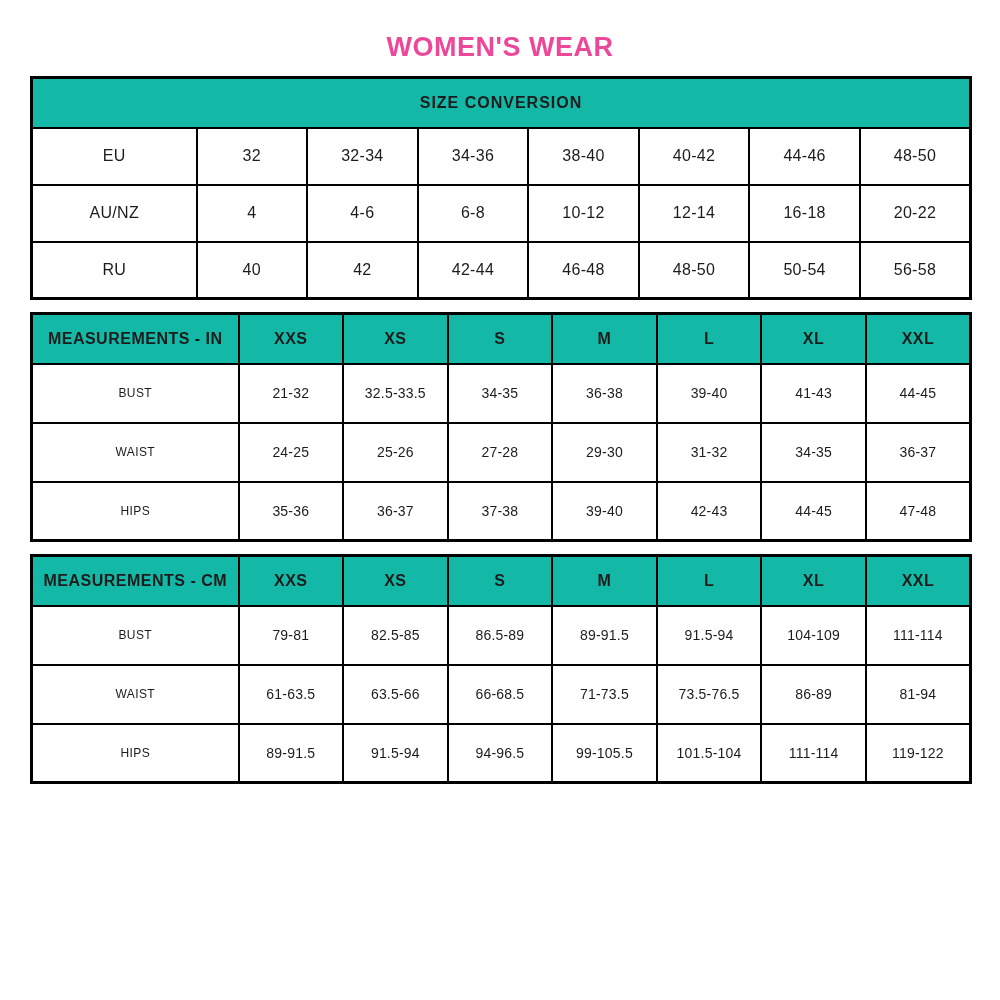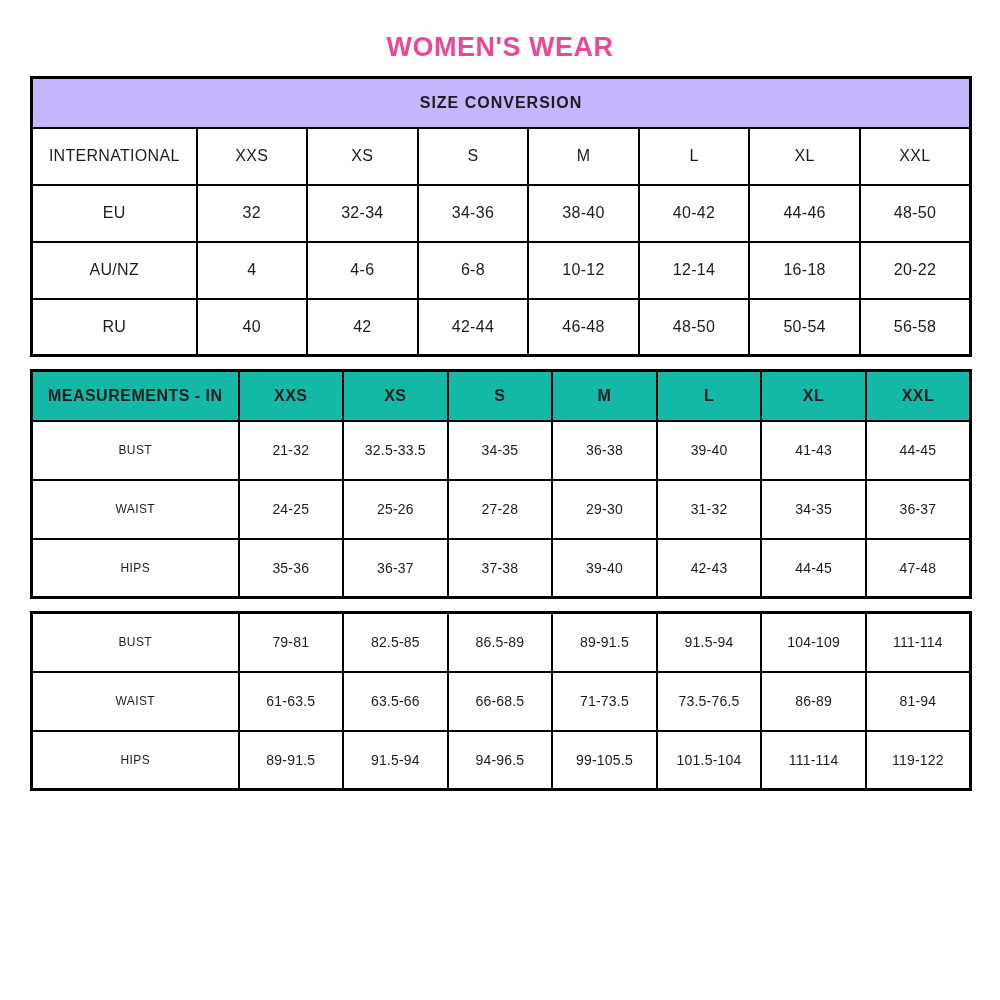--- a/index.html
+++ b/index.html
@@ -17,21 +17,21 @@
     border-collapse:collapse;table-layout:fixed;width:942px;
     border:3px solid #000;margin-bottom:12px;
   }
   td,th{
     border:2px solid #000;text-align:center;vertical-align:middle;
     padding:0;overflow:hidden;white-space:nowrap;
   }
   
   .t1 .banner-row{height:50px;}
   .t1 .banner{
-    background:#c4b5fd;font-weight:bold;font-size:16px;letter-spacing:1px;
+    background:#14b8a6;font-weight:bold;font-size:16px;letter-spacing:1px;
   }
   .t1 tr{height:57px;}
   .t1 td{font-size:16px;font-weight:normal;letter-spacing:.3px;}
   .c-label1{width:165px;}
   
   .t2 .mhead-row{height:50px;}
   .t2 th.mhead{
     background:#14b8a6;font-weight:bold;font-size:16px;letter-spacing:.5px;
   }
   .t2 tr{height:59px;}
@@ -47,30 +47,20 @@
 <div class="wrap">
 
   <table class="t1">
     <colgroup>
         <col class="c-label1">
         <col span="7">
       </colgroup>
     <tbody>
         <tr class="banner-row">
           <th class="banner" colspan="8">SIZE CONVERSION</th>
-        </tr>
-        <tr>
-          <td>INTERNATIONAL</td>
-          <td>XXS</td>
-          <td>XS</td>
-          <td>S</td>
-          <td>M</td>
-          <td>L</td>
-          <td>XL</td>
-          <td>XXL</td>
         </tr>
         <tr>
           <td class="rowlabel">EU</td>
           <td>32</td>
           <td>32-34</td>
           <td>34-36</td>
           <td>38-40</td>
           <td>40-42</td>
           <td>44-46</td>
           <td>48-50</td>
@@ -146,20 +136,30 @@
         </tr>
       </tbody>
   </table>
 
   <table class="t2">
     <colgroup>
         <col class="c-label2">
         <col span="7">
       </colgroup>
     <tbody>
+        <tr class="mhead-row">
+          <th class="mhead">MEASUREMENTS - CM</th>
+          <th class="mhead">XXS</th>
+          <th class="mhead">XS</th>
+          <th class="mhead">S</th>
+          <th class="mhead">M</th>
+          <th class="mhead">L</th>
+          <th class="mhead">XL</th>
+          <th class="mhead">XXL</th>
+        </tr>
         <tr>
           <td class="rowlabel">BUST</td>
           <td class="mval">79-81</td>
           <td class="mval">82.5-85</td>
           <td class="mval">86.5-89</td>
           <td class="mval">89-91.5</td>
           <td class="mval">91.5-94</td>
           <td class="mval">104-109</td>
           <td class="mval">111-114</td>
         </tr>

